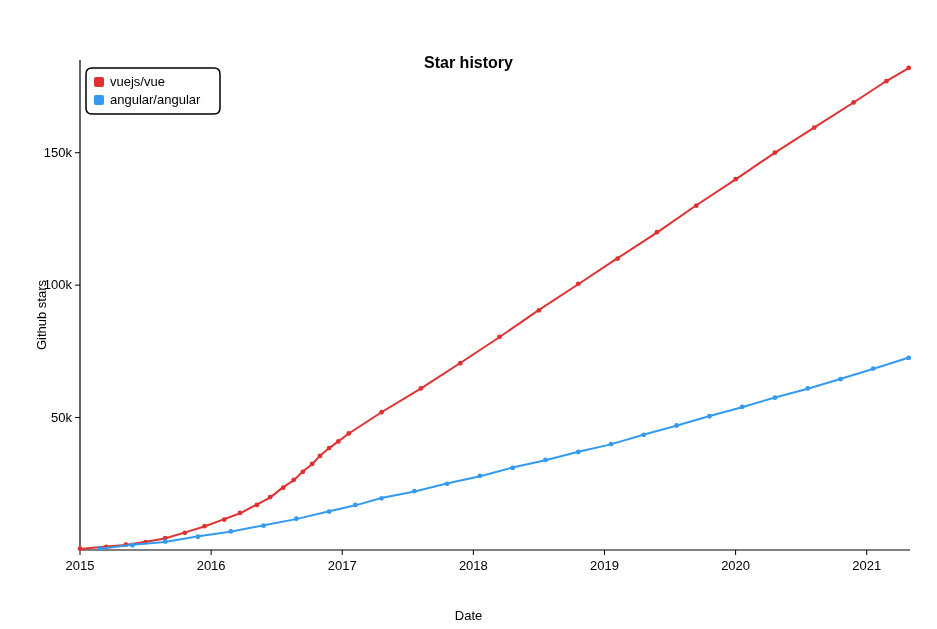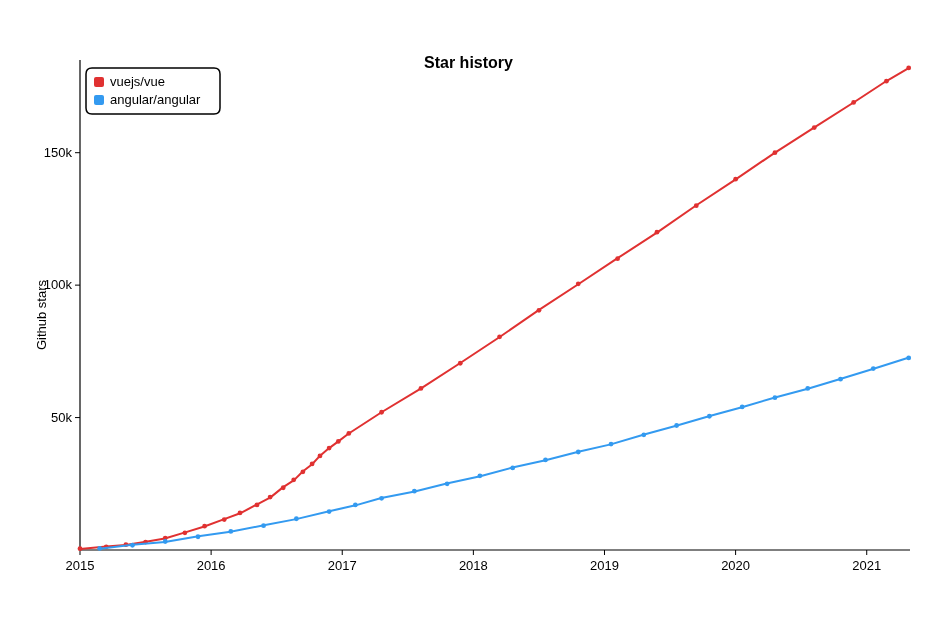--- a/index.html
+++ b/index.html
@@ -80,20 +80,21 @@
     fill: #000;
     dominant-baseline: middle;
   }
 </style>
 </head>
 <body>
 
 <div class="wrap">
   <div class="title">Star history</div>
   <div class="ylabel">Github stars</div>
+  <div class="xlabel">Date</div>
   <div class="plot">
     <svg id="chart-svg" width="840" height="530">
         <path d="M 0 10 L 0 500" class="axis-line"></path>
         <path d="M 0 500 L 830 500" class="axis-line"></path>
         <g class="tick ytick">
           <line x1="-5" x2="0" y1="367.56756756756755" y2="367.56756756756755" stroke="#000" stroke-width="1"></line>
           <text x="-8" y="371.56756756756755">50k</text>
         </g>
         <g class="tick ytick">
           <line x1="-5" x2="0" y1="235.1351351351351" y2="235.1351351351351" stroke="#000" stroke-width="1"></line>

